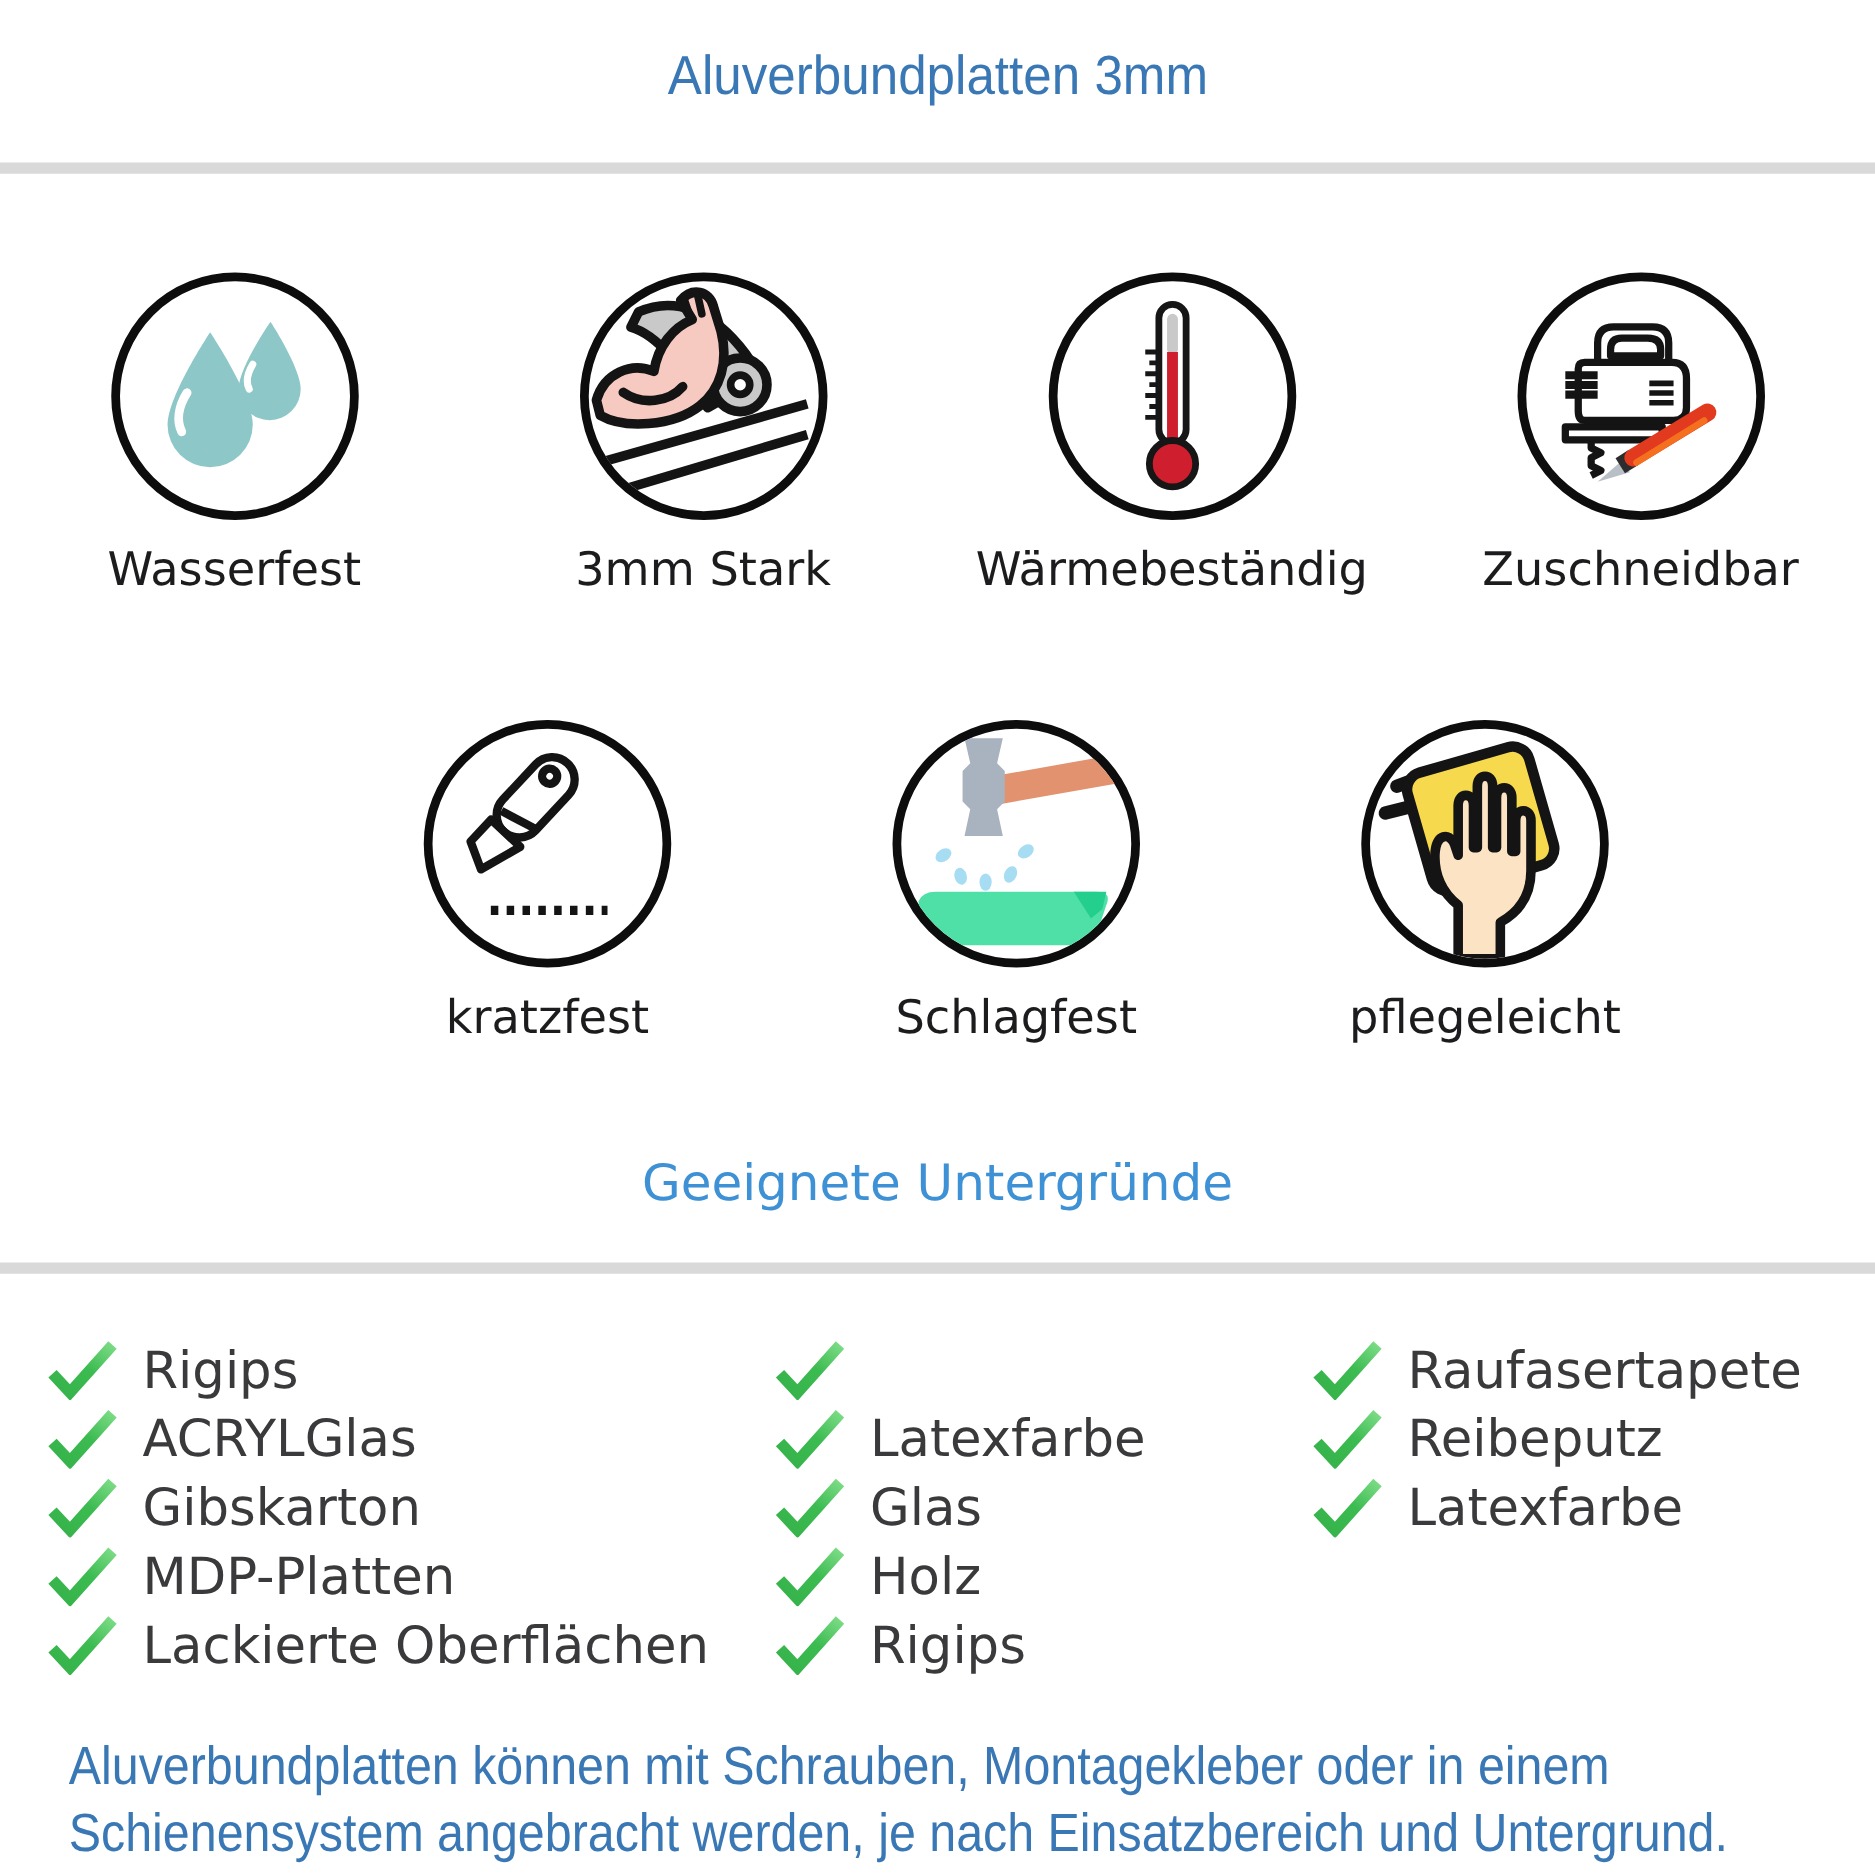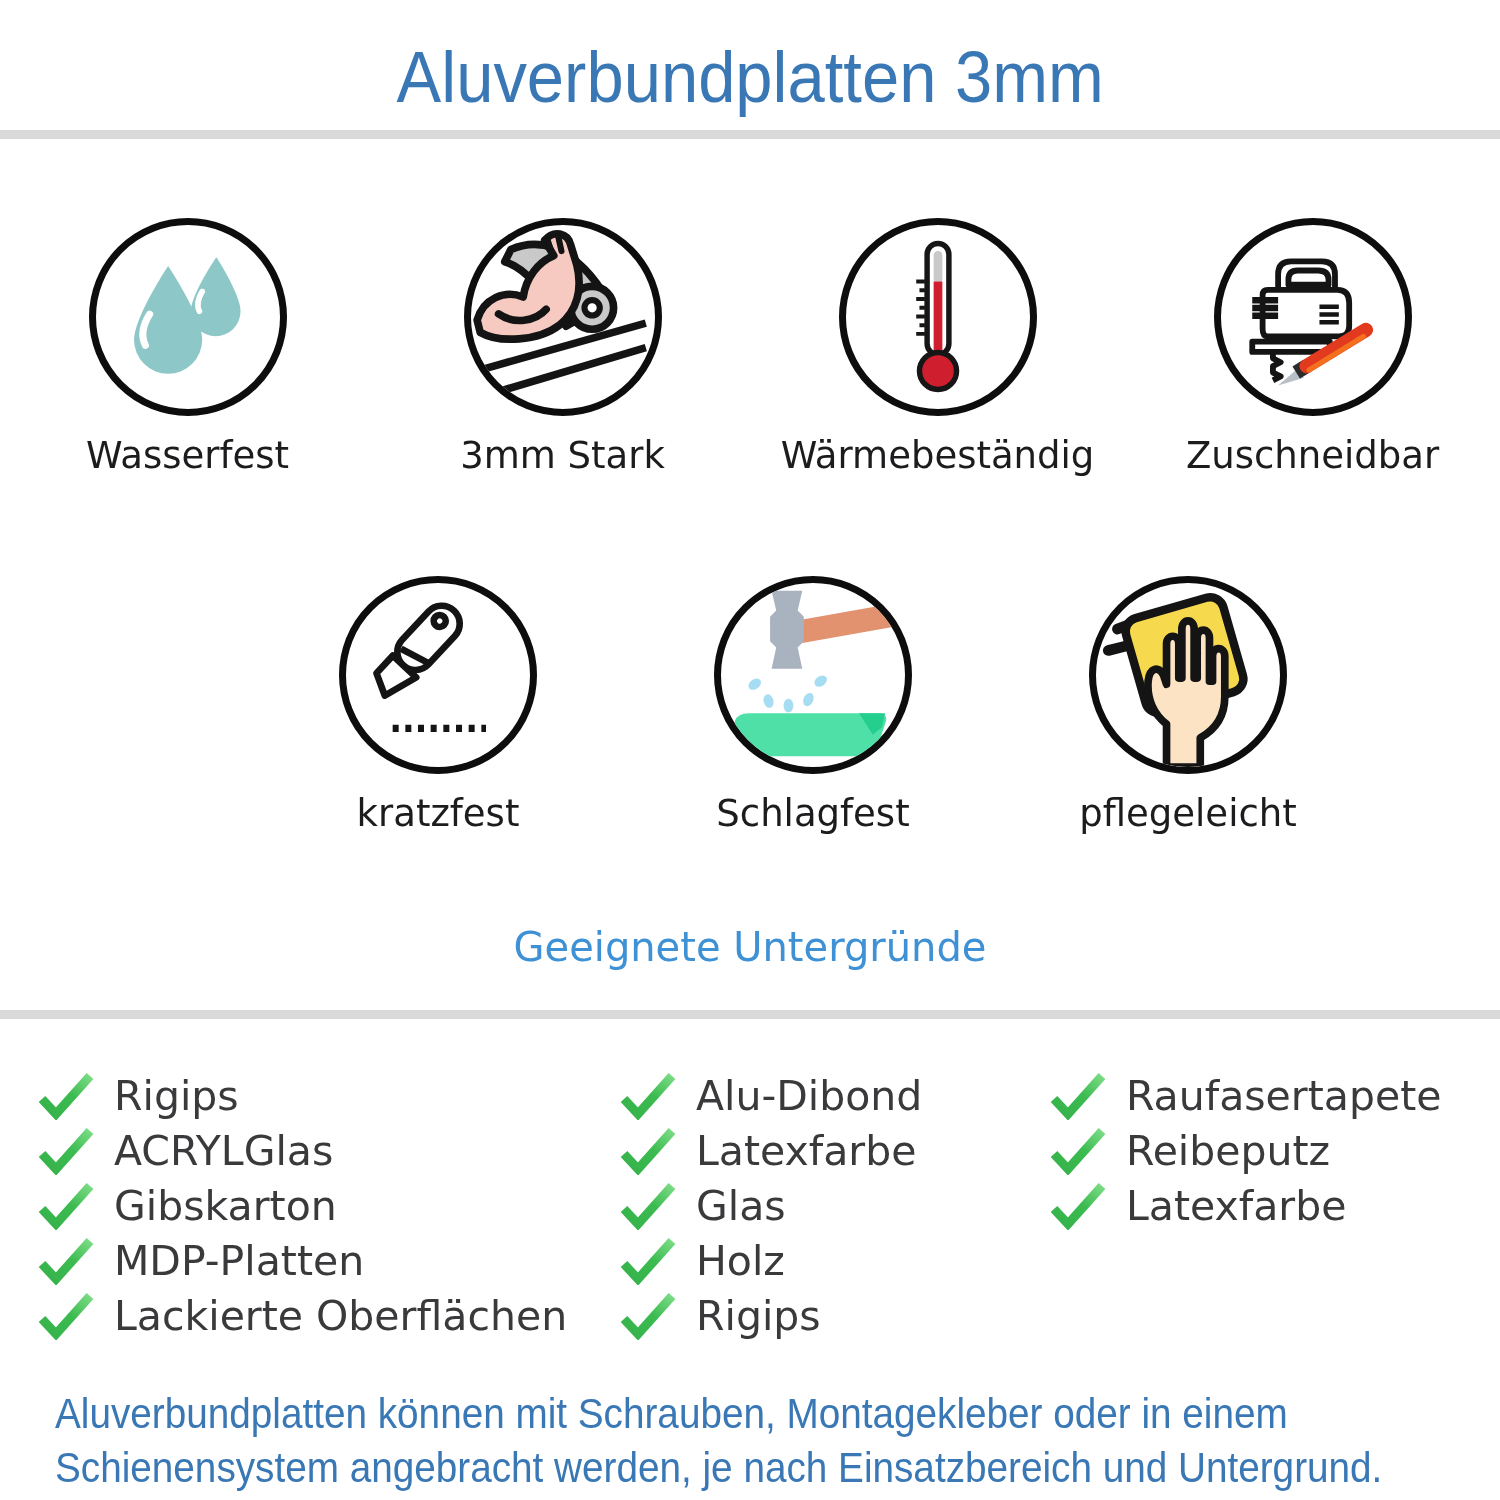--- a/index.html
+++ b/index.html
@@ -8,21 +8,21 @@
     position:relative;
     width:1500px; height:1500px;
     font-family:"Liberation Sans", sans-serif;
     overflow:hidden;
   }
   .title {
     position:absolute; left:0; width:1500px; text-align:center;
     font-weight:400; white-space:nowrap;
   }
   .title-1 {
-    top:36px; font-size:72px; color:#3a78b5;
+    top:36px; font-size:44px; color:#3a78b5;
     font-family:"Liberation Sans", sans-serif;
   }
   .title-1 .squeeze { display:inline-block; transform:scaleX(0.93); transform-origin:center; }
   .title-2 {
     top:924px; font-size:40px; color:#3e91d4;
     font-family:"DejaVu Sans", sans-serif;
   }
   .divider {
     position:absolute; left:0; width:1500px; height:9px; background:#d9d9d9;
   }
@@ -247,21 +247,20 @@
         </svg>
       <span class="sub-label">Lackierte Oberflächen</span>
     </div>
   </div>
 
   <div class="sub-col sub-col-2">
     <div class="sub-item">
       <svg width="60" height="48" viewBox="0 0 60 48">
           <path d="M6 27 L20 42 L54 4" stroke="url(#checkGrad)" stroke-width="9" fill="none"></path>
         </svg>
-      <span class="sub-label">Alu-Dibond</span>
     </div>
     <div class="sub-item">
       <svg width="60" height="48" viewBox="0 0 60 48">
           <path d="M6 27 L20 42 L54 4" stroke="url(#checkGrad)" stroke-width="9" fill="none"></path>
         </svg>
       <span class="sub-label">Latexfarbe</span>
     </div>
     <div class="sub-item">
       <svg width="60" height="48" viewBox="0 0 60 48">
           <path d="M6 27 L20 42 L54 4" stroke="url(#checkGrad)" stroke-width="9" fill="none"></path>

